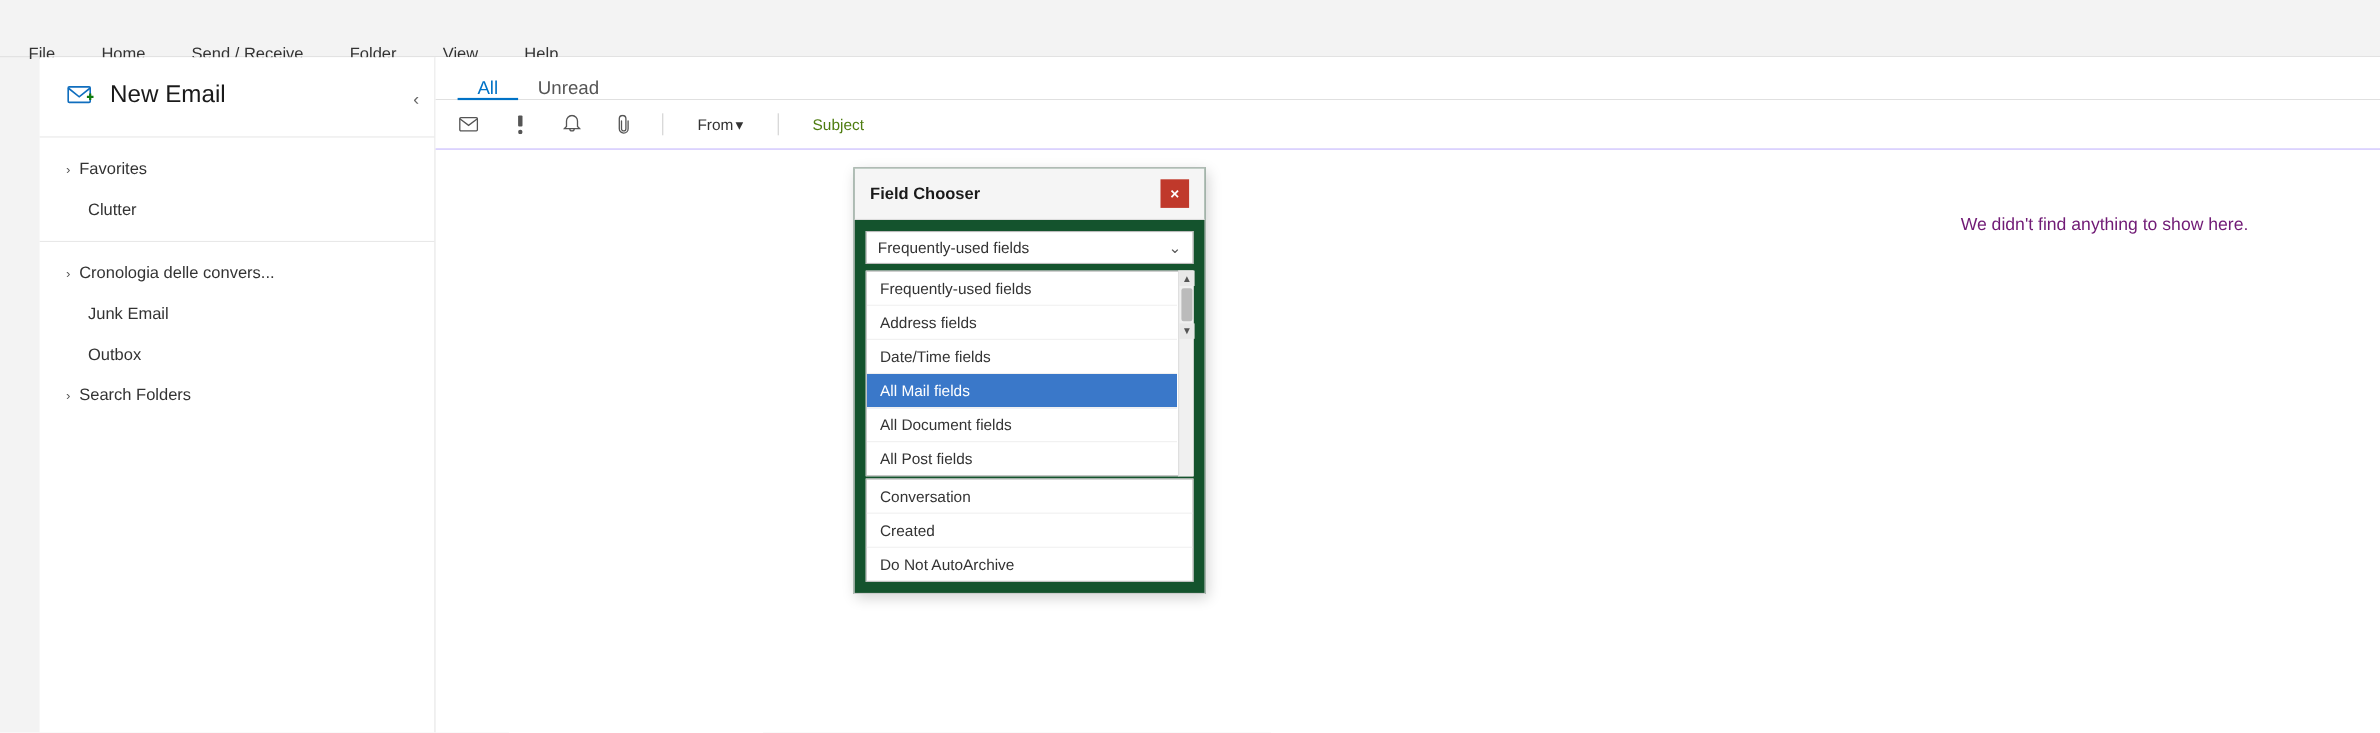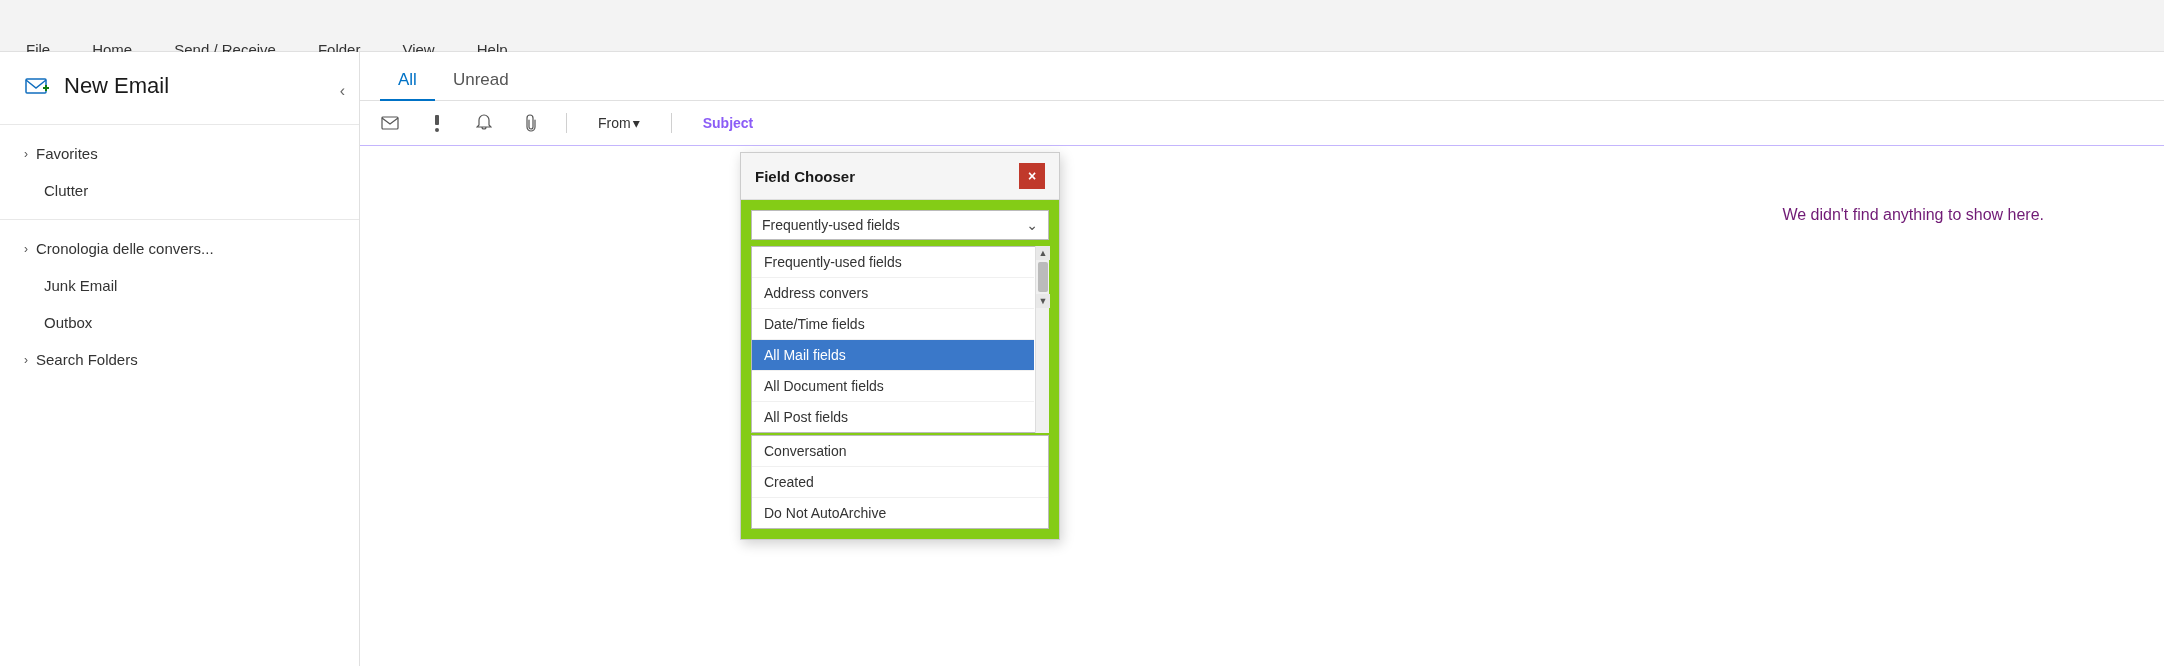--- a/index.html
+++ b/index.html
@@ -28,20 +28,21 @@
       color: #333;
       cursor: pointer;
       padding: 4px 6px;
       margin-top: 48px;
     }
 
     
     .main-layout {
       display: flex;
       height: calc(666px - 52px);
+      margin-left: 36px;
     }
 
     
     .sidebar {
       width: 360px;
       background: #fff;
       border-right: 1px solid #e0e0e0;
       display: flex;
       flex-direction: column;
       padding: 0;
@@ -115,21 +116,21 @@
     
     .tabs-bar {
       display: flex;
       align-items: center;
       padding: 10px 20px 0;
       gap: 0;
       border-bottom: 1px solid #e0e0e0;
       background: #fff;
     }
     .tab {
-      padding: 8px 18px 10px;
+      padding: 8px 18px 0;
       font-size: 17px;
       cursor: pointer;
       color: #555;
       position: relative;
     }
     .tab.active {
       color: #0072c6;
       font-weight: 400;
     }
     .tab.active::after {
@@ -168,22 +169,21 @@
       font-size: 14px;
       color: #333;
       cursor: pointer;
       display: flex;
       align-items: center;
       gap: 2px;
     }
     .filter-col-subject {
       padding: 4px 10px;
       font-size: 14px;
-      color: #8b5cf6;
-      font-weight: bold;
+      color: #4d7c0f;
     }
     .filter-separator {
       width: 1px;
       height: 20px;
       background: #d0d0d0;
       margin: 0 2px;
     }
 
     
     .empty-message {
@@ -199,21 +199,21 @@
     
     .field-chooser-overlay {
       position: absolute;
       top: 100px;
       left: 380px;
       z-index: 100;
     }
 
     .field-chooser {
       width: 320px;
-      background: #84cc16;
+      background: #14532d;
       border: 1px solid #ccc;
       box-shadow: 2px 4px 12px rgba(0,0,0,0.18);
     }
 
     .field-chooser-header {
       display: flex;
       align-items: center;
       justify-content: space-between;
       padding: 10px 14px;
       background: #f5f5f5;
@@ -438,21 +438,21 @@
         <div class="field-chooser-body">
 
           <div class="dropdown-select">
             <span>Frequently-used fields</span>
             <span class="chevron-down">⌄</span>
           </div>
 
           <div class="dropdown-scroll">
             <div class="dropdown-list" style="padding-right: 14px;">
               <div class="dropdown-item">Frequently-used fields</div>
-              <div class="dropdown-item">Address convers</div>
+              <div class="dropdown-item">Address fields</div>
               <div class="dropdown-item">Date/Time fields</div>
               <div class="dropdown-item selected">All Mail fields</div>
               <div class="dropdown-item">All Document fields</div>
               <div class="dropdown-item">All Post fields</div>
             </div>
             <div class="scroll-track">
               <div class="scroll-arrow">▲</div>
               <div class="scroll-thumb"></div>
               <div class="scroll-arrow">▼</div>
             </div>

